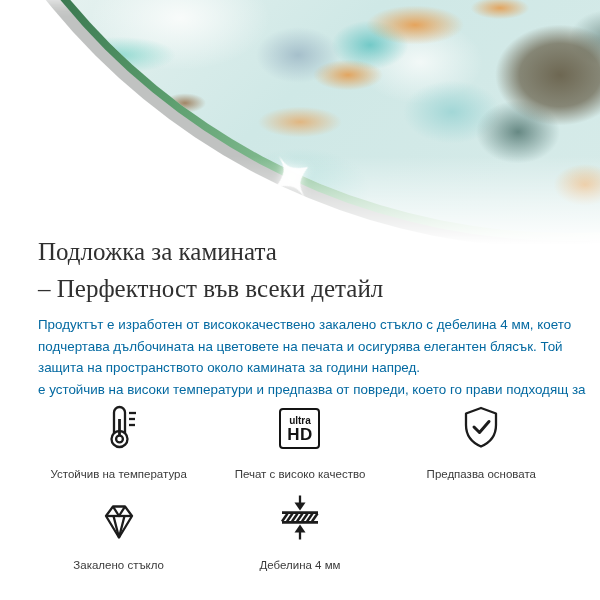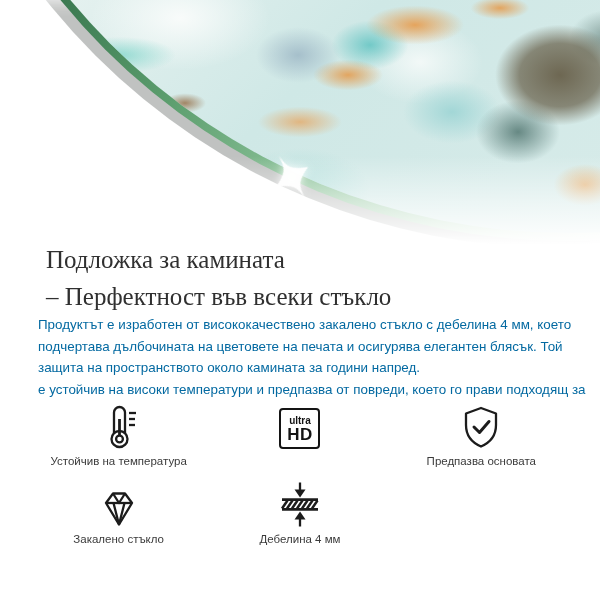--- a/index.html
+++ b/index.html
@@ -45,21 +45,21 @@
     font-family:"Liberation Serif",serif;font-size:25px;line-height:37px;font-weight:400;}
   .body-text{position:absolute;left:38px;top:314px;color:#0369a1;
     font-size:13.4px;line-height:21.6px;}
   .body-text div{white-space:nowrap;}
 
   
   .features{position:absolute;left:28px;right:28px;top:403px;
     display:grid;grid-template-columns:repeat(3,1fr);row-gap:14px;}
   .feature{display:flex;flex-direction:column;align-items:center;}
   .feature-icon{height:46px;display:flex;align-items:flex-end;justify-content:center;}
-  .feature-label{margin-top:6px;font-size:11.5px;color:#3a3a3a;white-space:nowrap;}
+  .feature-label{margin-top:19px;font-size:11.5px;color:#3a3a3a;white-space:nowrap;}
   svg.ic{stroke:#1c1c1c;fill:none;stroke-width:2.3;}
   .uhd-box{box-sizing:border-box;width:41px;height:41px;border:2.6px solid #141414;border-radius:4px;
     display:flex;flex-direction:column;align-items:center;justify-content:center;background:#fff;}
   .uhd-top{font-size:10px;font-weight:700;line-height:11px;color:#141414;text-align:center;}
   .uhd-bottom{font-size:17px;font-weight:700;line-height:17px;color:#141414;letter-spacing:0.5px;}
   .stripes{width:42px;height:40px;
     clip-path:polygon(0% 100%, 64% 0%, 100% 30%, 100% 100%);
     background:repeating-linear-gradient(135deg,#151515 0 4px, transparent 4px 9.5px);}
 </style>
 </head>
@@ -70,23 +70,23 @@
   <div class="hero">
     <div class="hero-shadow"></div>
     <div class="hero-edge"></div>
     <div class="hero-art"></div>
     <div class="hero-fade"></div>
     <svg class="sparkle" width="52" height="52" viewBox="0 0 52 52">
       <path d="M26 1 C27.4 16 29 19 45 26 C29 33 27.4 36 26 51 C24.6 36 23 33 7 26 C23 19 24.6 16 26 1 Z" fill="rgba(255,255,255,0.95)" stroke="none"></path>
     </svg>
   </div>
 
-  <h1 class="heading" style="margin:8px;">
+  <h1 class="heading" style="margin:0;">
     <div>Подложка за камината</div>
-    <div>– Перфектност във всеки стъкло</div>
+    <div>– Перфектност във всеки детайл</div>
   </h1>
 
   <div class="body-text">
     <div>Продуктът е изработен от висококачествено закалено стъкло с дебелина 4 мм, което</div>
     <div>подчертава дълбочината на цветовете на печата и осигурява елегантен блясък. Той</div>
     <div>защита на пространството около камината за години напред.</div>
     <div>е устойчив на високи температури и предпазва от повреди, което го прави подходящ за</div>
   </div>
 
   <div class="features">
@@ -106,20 +106,21 @@
       <div class="feature-label">Устойчив на температура</div>
     </div>
 
     <div class="feature">
       <div class="feature-icon">
         <div class="uhd-box">
           <div class="uhd-top">ultra</div>
           <div class="uhd-bottom">HD</div>
         </div>
       </div>
+      <div class="feature-label">Печат с високо качество</div>
     </div>
 
     <div class="feature">
       <div class="feature-icon">
         <svg class="ic" width="44" height="44" viewBox="0 0 44 44" stroke-linejoin="round">
           <path d="M22 3 L37 8.5 V20 C37 30.5 31 37.6 22 41.5 C13 37.6 7 30.5 7 20 V8.5 Z"></path>
           <path d="M15 22 L20.5 27.5 L30 16.5" stroke-width="3" stroke-linecap="round"></path>
         </svg>
       </div>
       <div class="feature-label">Предпазва основата</div>

